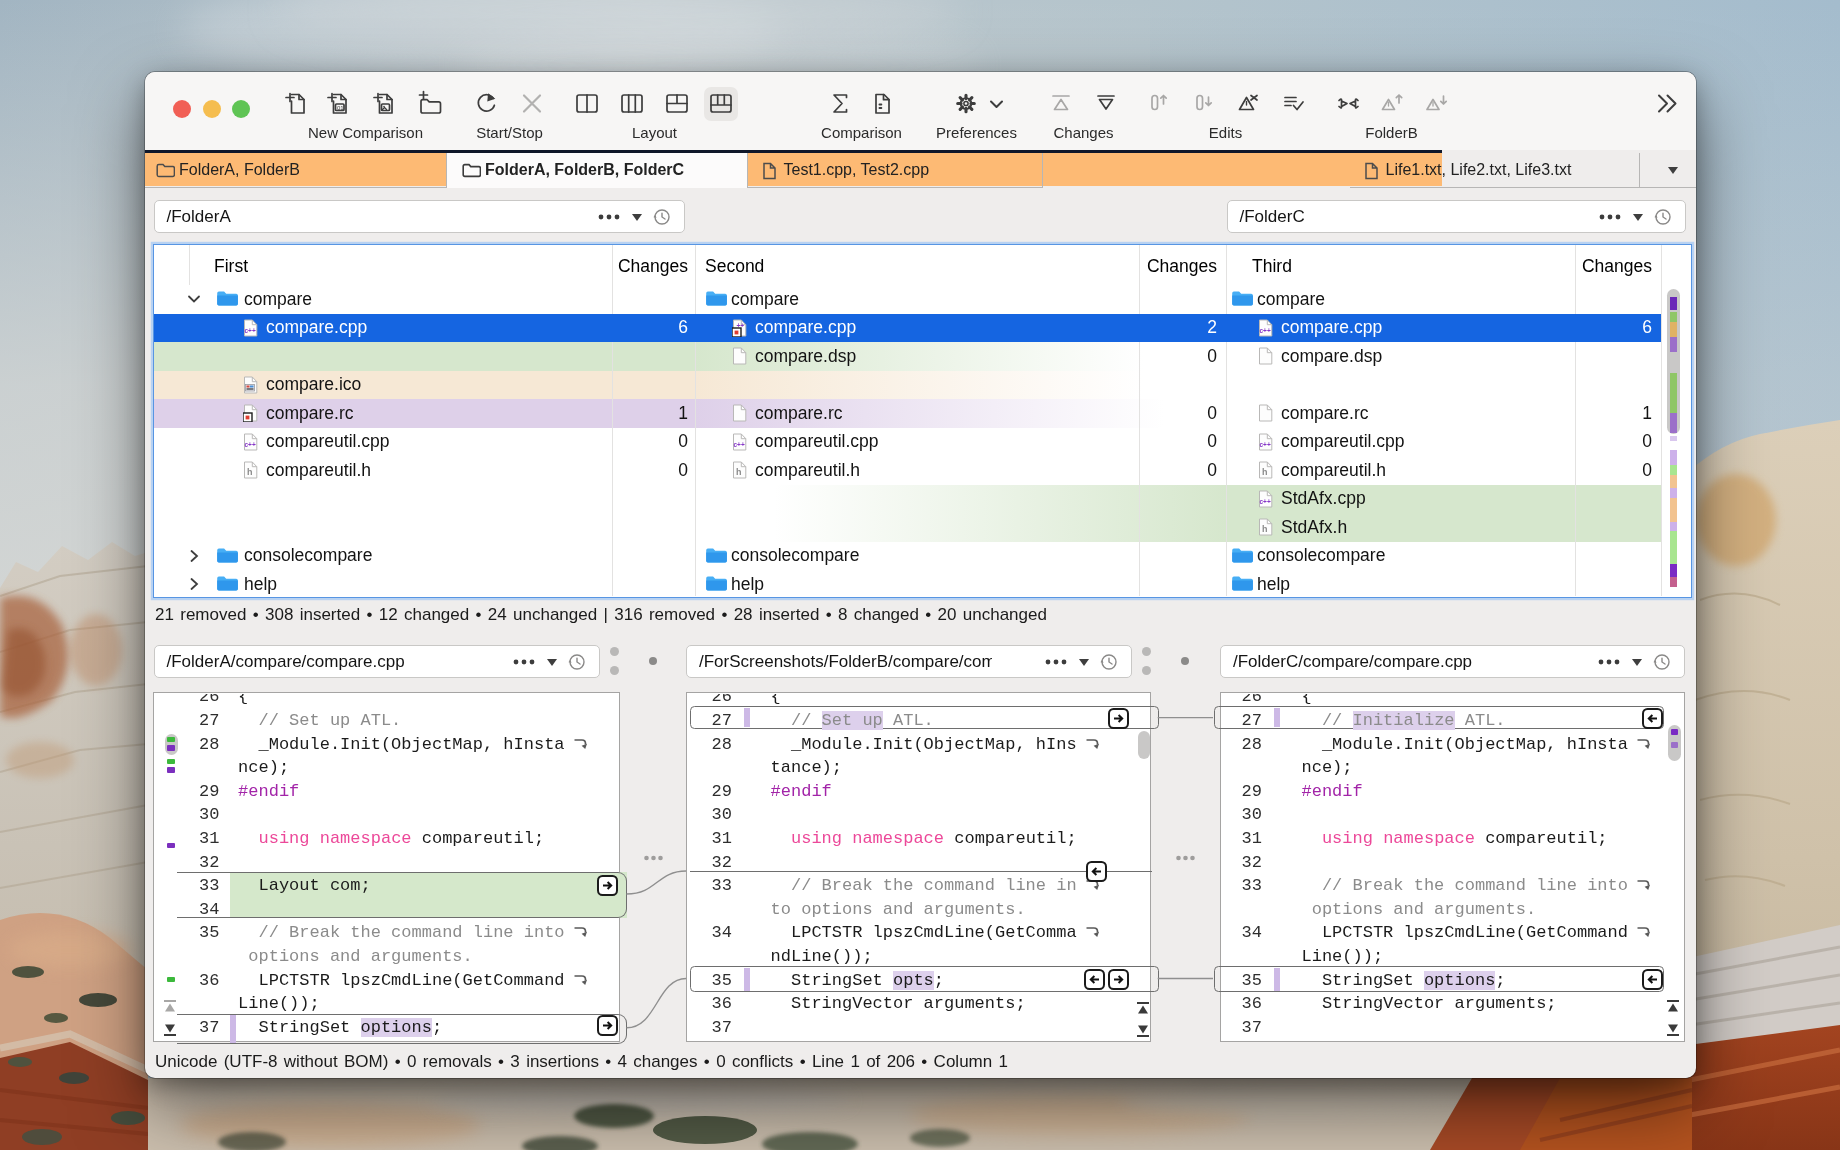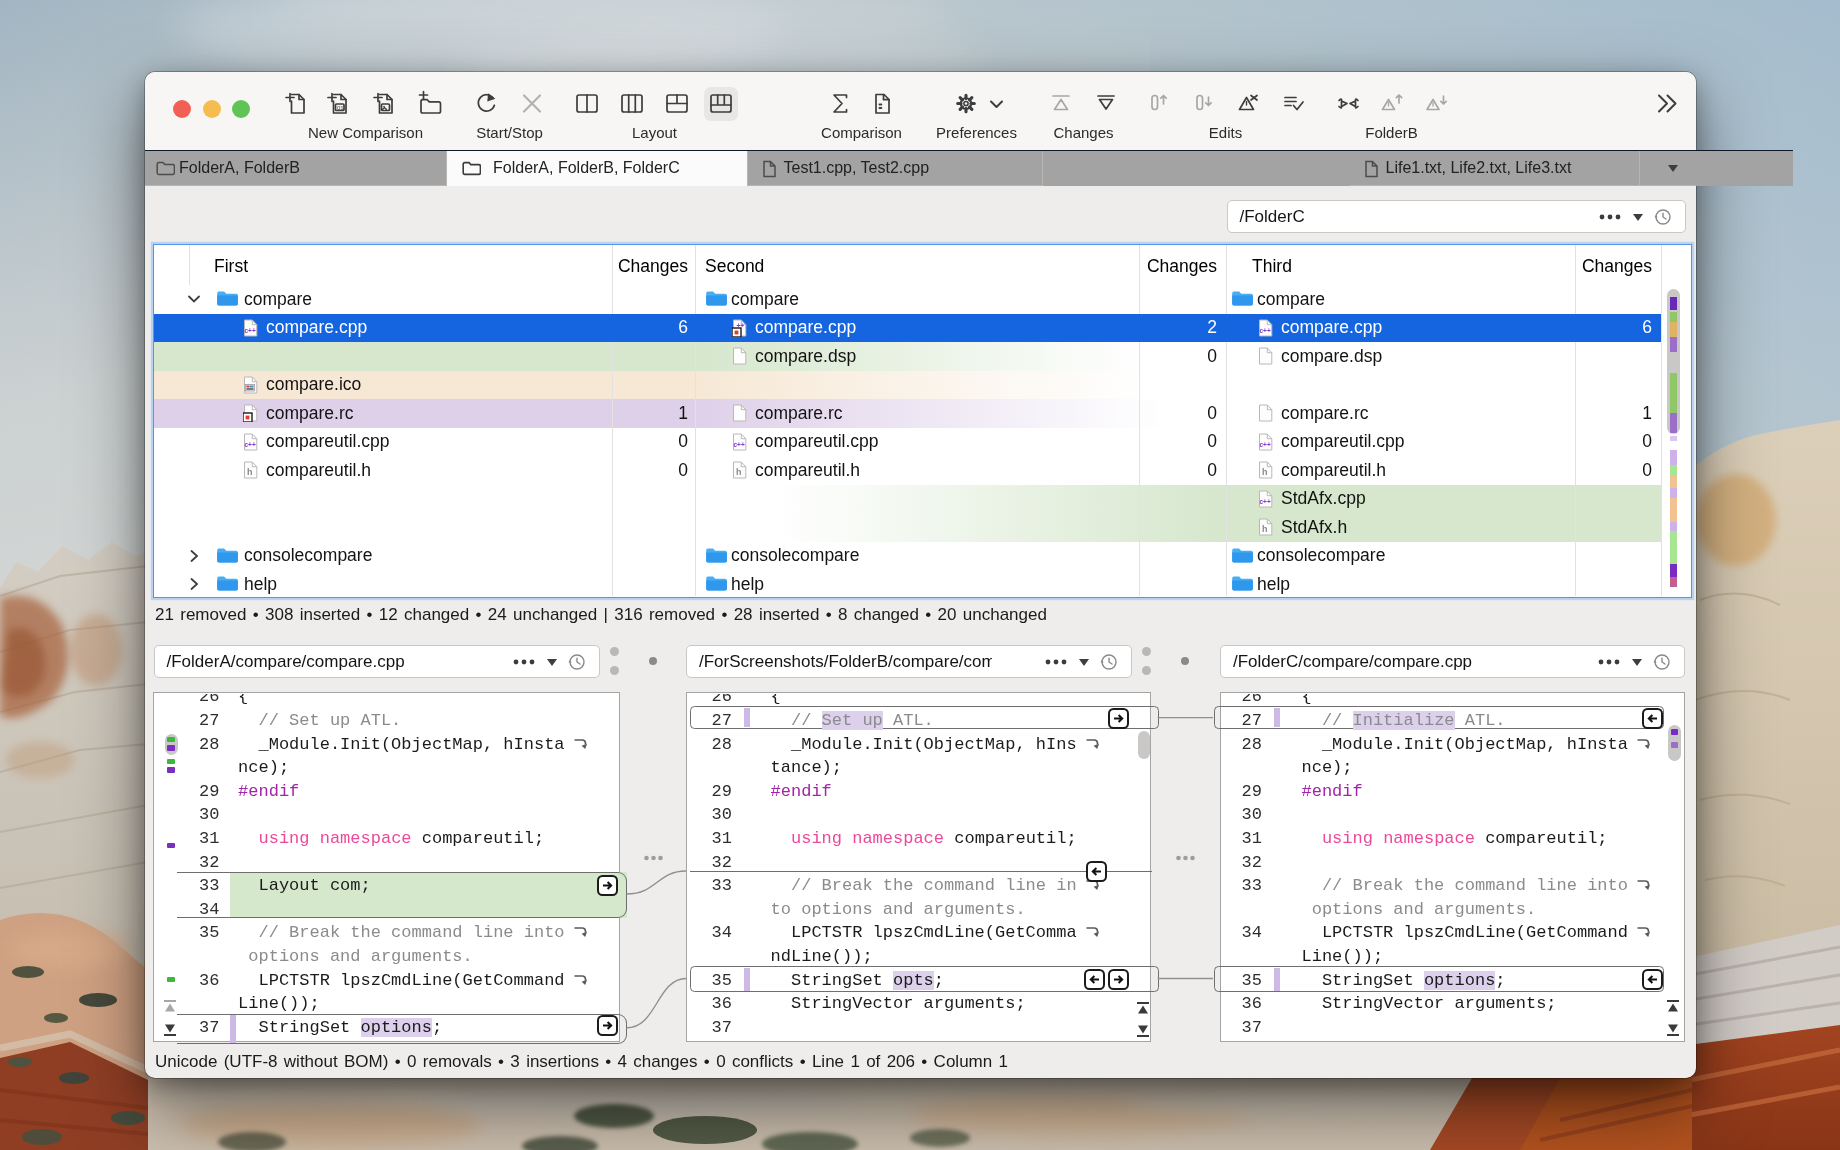--- a/index.html
+++ b/index.html
@@ -2,21 +2,21 @@
 <html><head><meta charset="utf-8"><style>
 html,body{margin:0;padding:0}
 body{width:1840px;height:1150px;overflow:hidden;font-family:"Liberation Sans",sans-serif}
 .a{position:absolute}
 #desk{position:relative;width:1840px;height:1150px;overflow:hidden;background:#b6c4cc}
 #win{left:145px;top:72px;width:1551px;height:1006px;background:#efedec;border-radius:10px;
 box-shadow:0 30px 70px rgba(0,0,0,.5),0 8px 25px rgba(0,0,0,.3),0 0 0 .7px rgba(0,0,0,.35);z-index:5}
 #tb{left:0;top:0;width:1551px;height:78px;background:#f7f6f5;border-radius:10px 10px 0 0}
 .lt{width:18px;height:18px;border-radius:50%;top:28px}
 .tlab{top:52px;font-size:15px;color:#2b2b2b;white-space:nowrap}
-#tabs{left:0;top:78px;width:1648px;height:36px;background:#a3a3a3;border-top:1px solid #0f172a;box-sizing:border-box}
+#tabs{left:0;top:78px;width:1297px;height:36px;background:#fdba74;border-top:3px solid #0f172a;box-sizing:border-box}
 .tab{top:0;height:35px;border-right:1px solid #b7b6b5;border-bottom:1px solid #b7b6b5;box-sizing:border-box}
 .tab.act{background:#fcfbfb;border-bottom:none}
 .tabt{font-size:16px;color:#222;top:7.5px;white-space:nowrap}
 .pf{background:#fff;border:1px solid #c9c8c6;border-radius:5px;box-sizing:border-box;height:33px}
 .pft{font-size:17px;color:#141414;top:6px;left:12px;white-space:nowrap}
 .dar{width:0;height:0;border-left:5.5px solid transparent;border-right:5.5px solid transparent;border-top:7px solid #3e3e3e}
 .gdot{border-radius:50%;background:#b9b8b7}
 #ftab{left:8px;top:172px;width:1539px;height:354px;background:#fff;border:1.5px solid #5795e3;box-shadow:0 0 0 2.2px #b8d2f2;box-sizing:border-box;overflow:hidden}
 .hdr{font-size:17.5px;color:#000}
 .row{left:0;width:1536px;height:28.5px}
@@ -253,21 +253,21 @@
 <div class="a tab" style="left:0;width:302px">
  <svg class="a" style="left:11px;top:10px" width="19" height="15" viewBox="0 0 19 15" fill="none" stroke="#4c4c4c" stroke-width="1.5">
             <path d="M1.2 3.2 q0-1.6 1.6-1.6 h4.2 l1.8 2 h8 q1.6 0 1.6 1.6 v6.6 q0 1.6-1.6 1.6 H2.8 q-1.6 0-1.6-1.6 z"></path>
           </svg>
  <div class="a tabt" style="left:34px">FolderA, FolderB</div>
 </div>
 <div class="a tab act" style="left:302px;width:300.5px">
  <svg class="a" style="left:15px;top:10px" width="19" height="15" viewBox="0 0 19 15" fill="none" stroke="#3c3c3c" stroke-width="1.6">
             <path d="M1.2 3.2 q0-1.6 1.6-1.6 h4.2 l1.8 2 h8 q1.6 0 1.6 1.6 v6.6 q0 1.6-1.6 1.6 H2.8 q-1.6 0-1.6-1.6 z"></path>
           </svg>
- <div class="a tabt" style="left:46px;font-weight:400">FolderA, FolderB, FolderC</div>
+ <div class="a tabt" style="left:38px;font-weight:700">FolderA, FolderB, FolderC</div>
 </div>
 <div class="a tab" style="left:602.5px;width:295.5px">
  <svg class="a" style="left:14px;top:9px" width="15" height="18" viewBox="0 0 15 18" fill="none" stroke="#4c4c4c" stroke-width="1.5">
             <path d="M2 1.5 h6.5 l4.5 4.5 V16.5 H2 z M8.5 1.5 v4.5 H13"></path>
           </svg>
  <div class="a tabt" style="left:36px">Test1.cpp, Test2.cpp</div>
 </div>
 <div class="a tab" style="left:1204.5px;width:290px">
  <svg class="a" style="left:14px;top:9px" width="15" height="18" viewBox="0 0 15 18" fill="none" stroke="#4c4c4c" stroke-width="1.5">
             <path d="M2 1.5 h6.5 l4.5 4.5 V16.5 H2 z M8.5 1.5 v4.5 H13"></path>
@@ -315,20 +315,32 @@
             <rect x="2.6" y="11.6" width="3.8" height="3.8" fill="#e03c31"></rect>
           </g>
 <g id="hist" fill="none" stroke="#8a8988" stroke-width="1.4">
             <circle cx="9" cy="9" r="7"></circle>
             <path d="M9 5.2 V9 L12 11" stroke-linecap="round"></path>
             <path d="M2.2 6.5 l-1.7 2.8 3 0.4" fill="#8a8988" stroke="none"></path>
           </g>
 </defs>
       </svg>
 
+<div class="a pf" style="left:8.5px;top:128px;width:531px">
+        <div class="a pft">/FolderA</div>
+        <svg class="a" style="right:64px;top:13px" width="22" height="6" viewBox="0 0 22 6">
+          <circle cx="3" cy="3" r="2.4" fill="#3c3c3c"></circle>
+          <circle cx="11" cy="3" r="2.4" fill="#3c3c3c"></circle>
+          <circle cx="19" cy="3" r="2.4" fill="#3c3c3c"></circle>
+        </svg>
+        <div class="a dar" style="right:42px;top:13px"></div>
+        <svg class="a" style="right:13px;top:7px" width="18" height="18" viewBox="0 0 18 18">
+          <use href="#hist"></use>
+        </svg>
+      </div>
 <div class="a pf" style="left:1081.5px;top:128px;width:459.5px">
         <div class="a pft">/FolderC</div>
         <svg class="a" style="right:64px;top:13px" width="22" height="6" viewBox="0 0 22 6">
           <circle cx="3" cy="3" r="2.4" fill="#3c3c3c"></circle>
           <circle cx="11" cy="3" r="2.4" fill="#3c3c3c"></circle>
           <circle cx="19" cy="3" r="2.4" fill="#3c3c3c"></circle>
         </svg>
         <div class="a dar" style="right:42px;top:13px"></div>
         <svg class="a" style="right:13px;top:7px" width="18" height="18" viewBox="0 0 18 18">
           <use href="#hist"></use>

